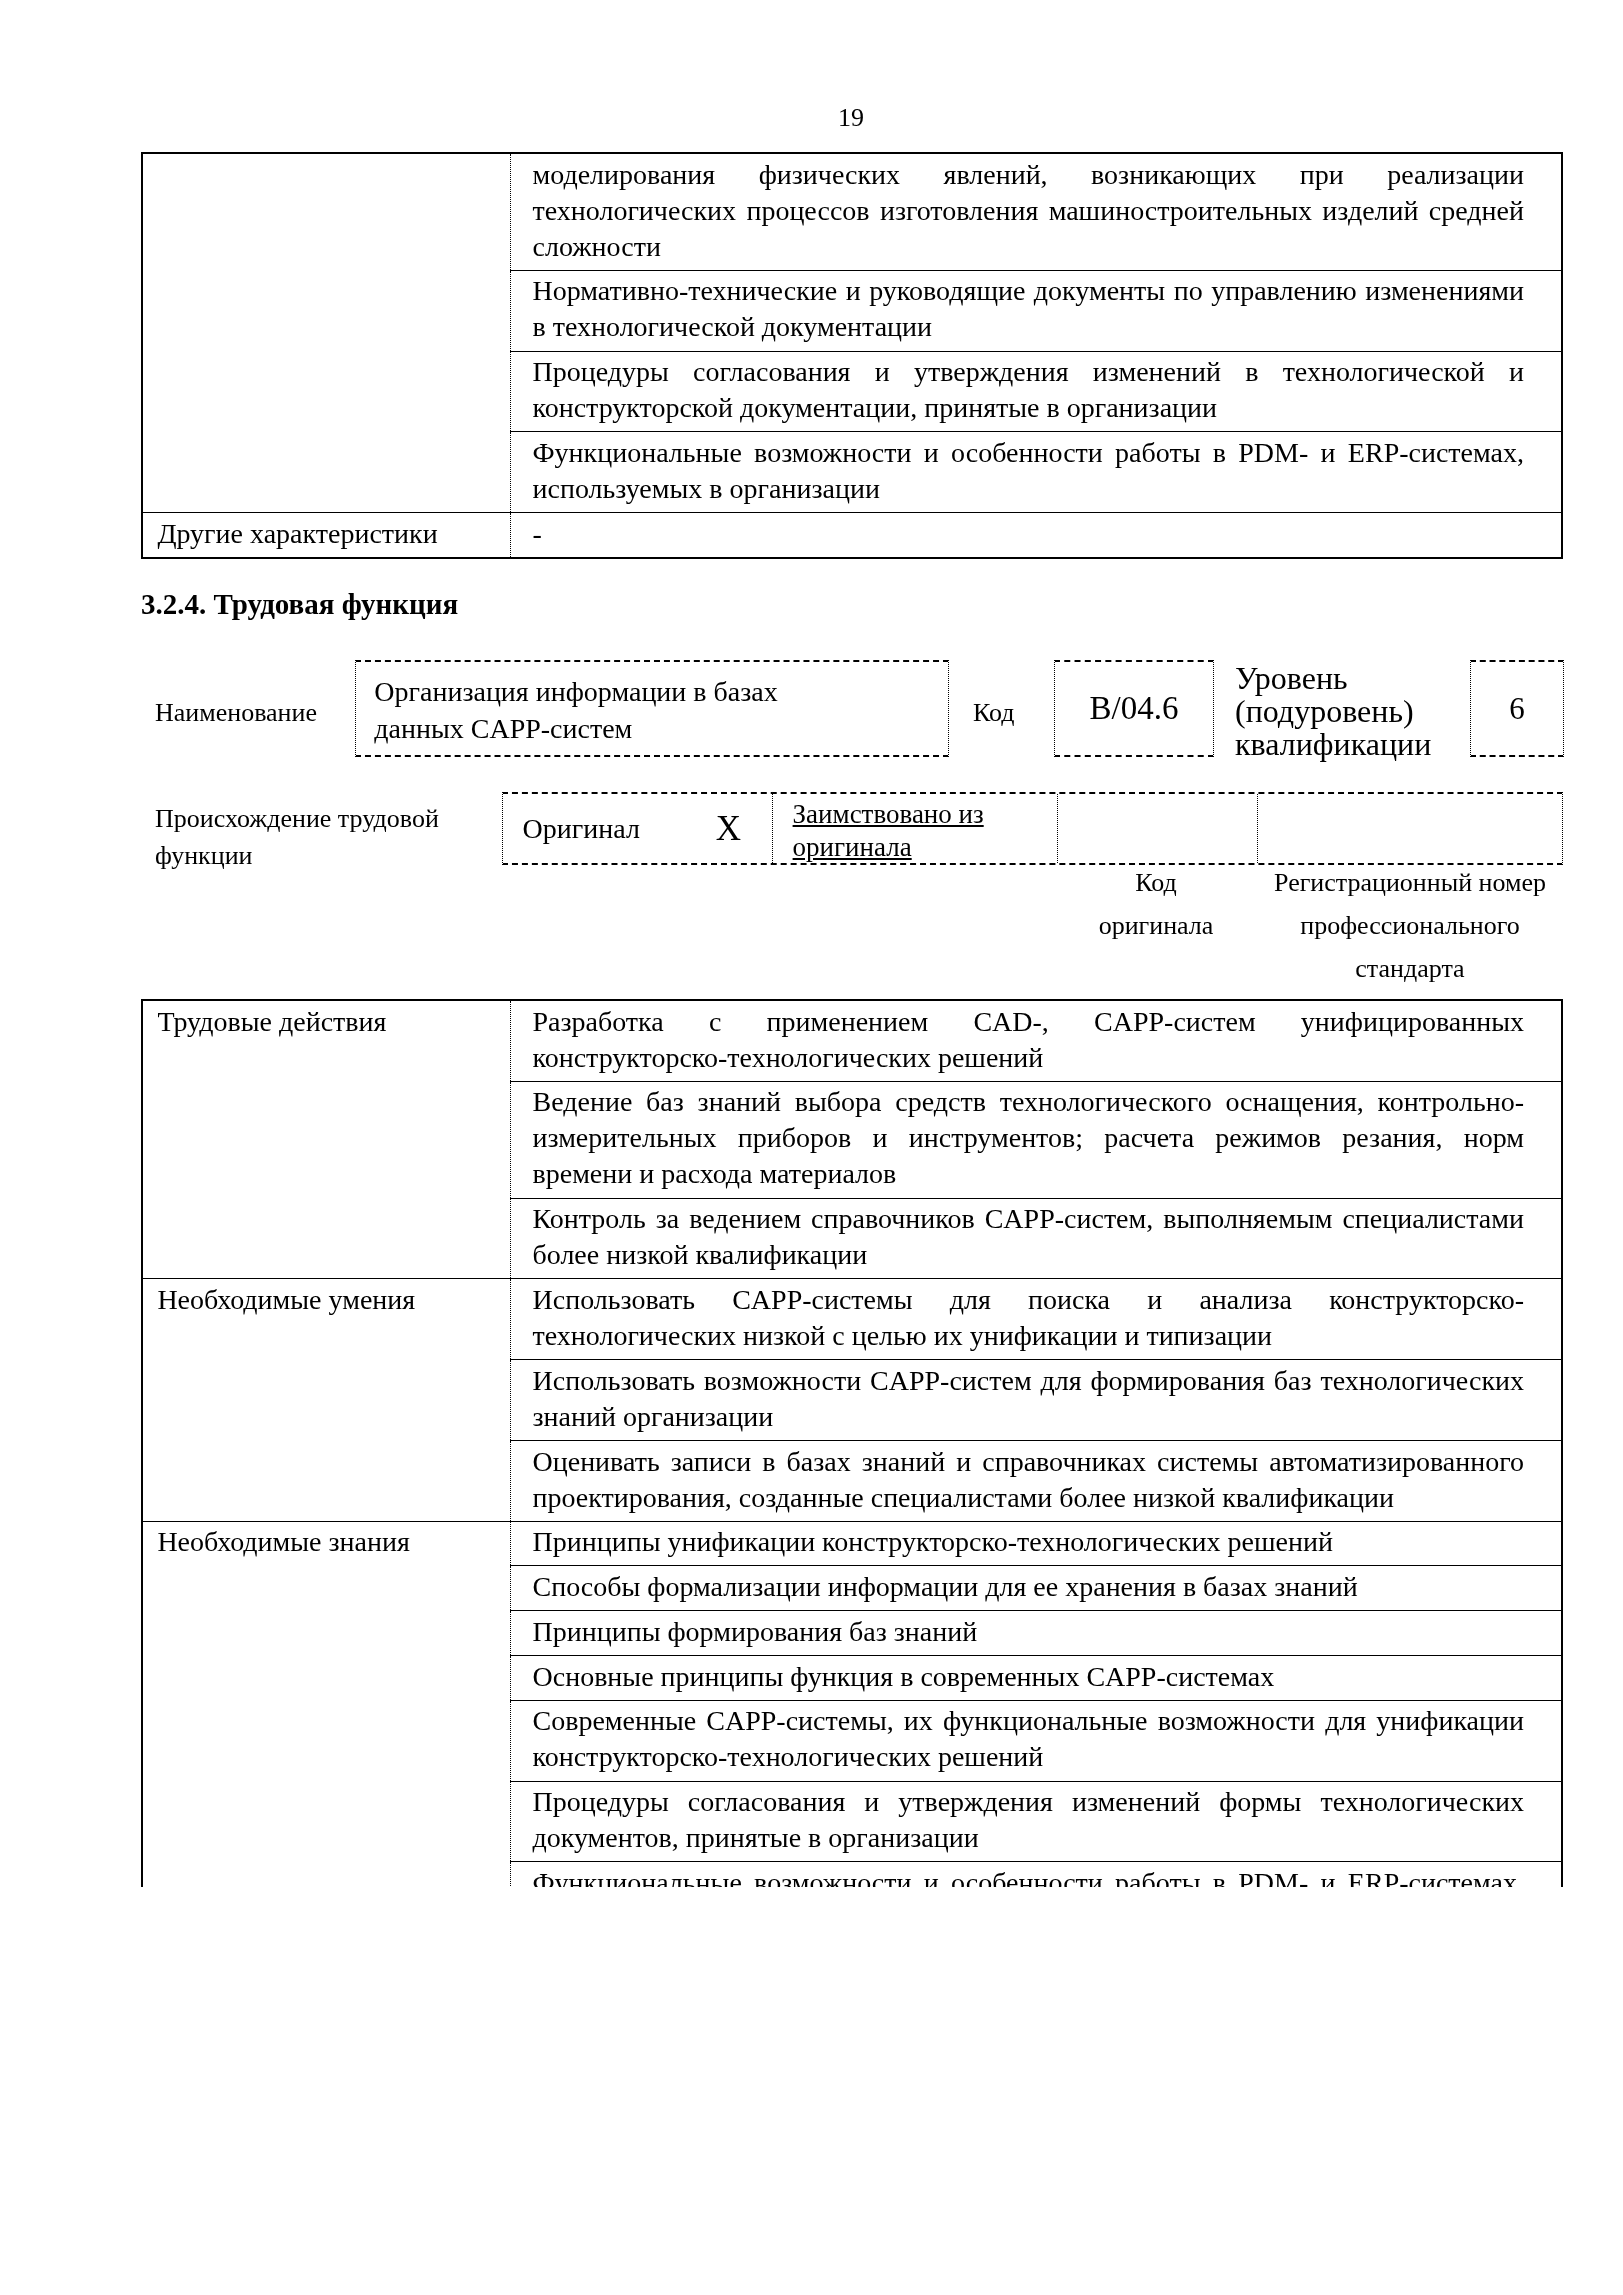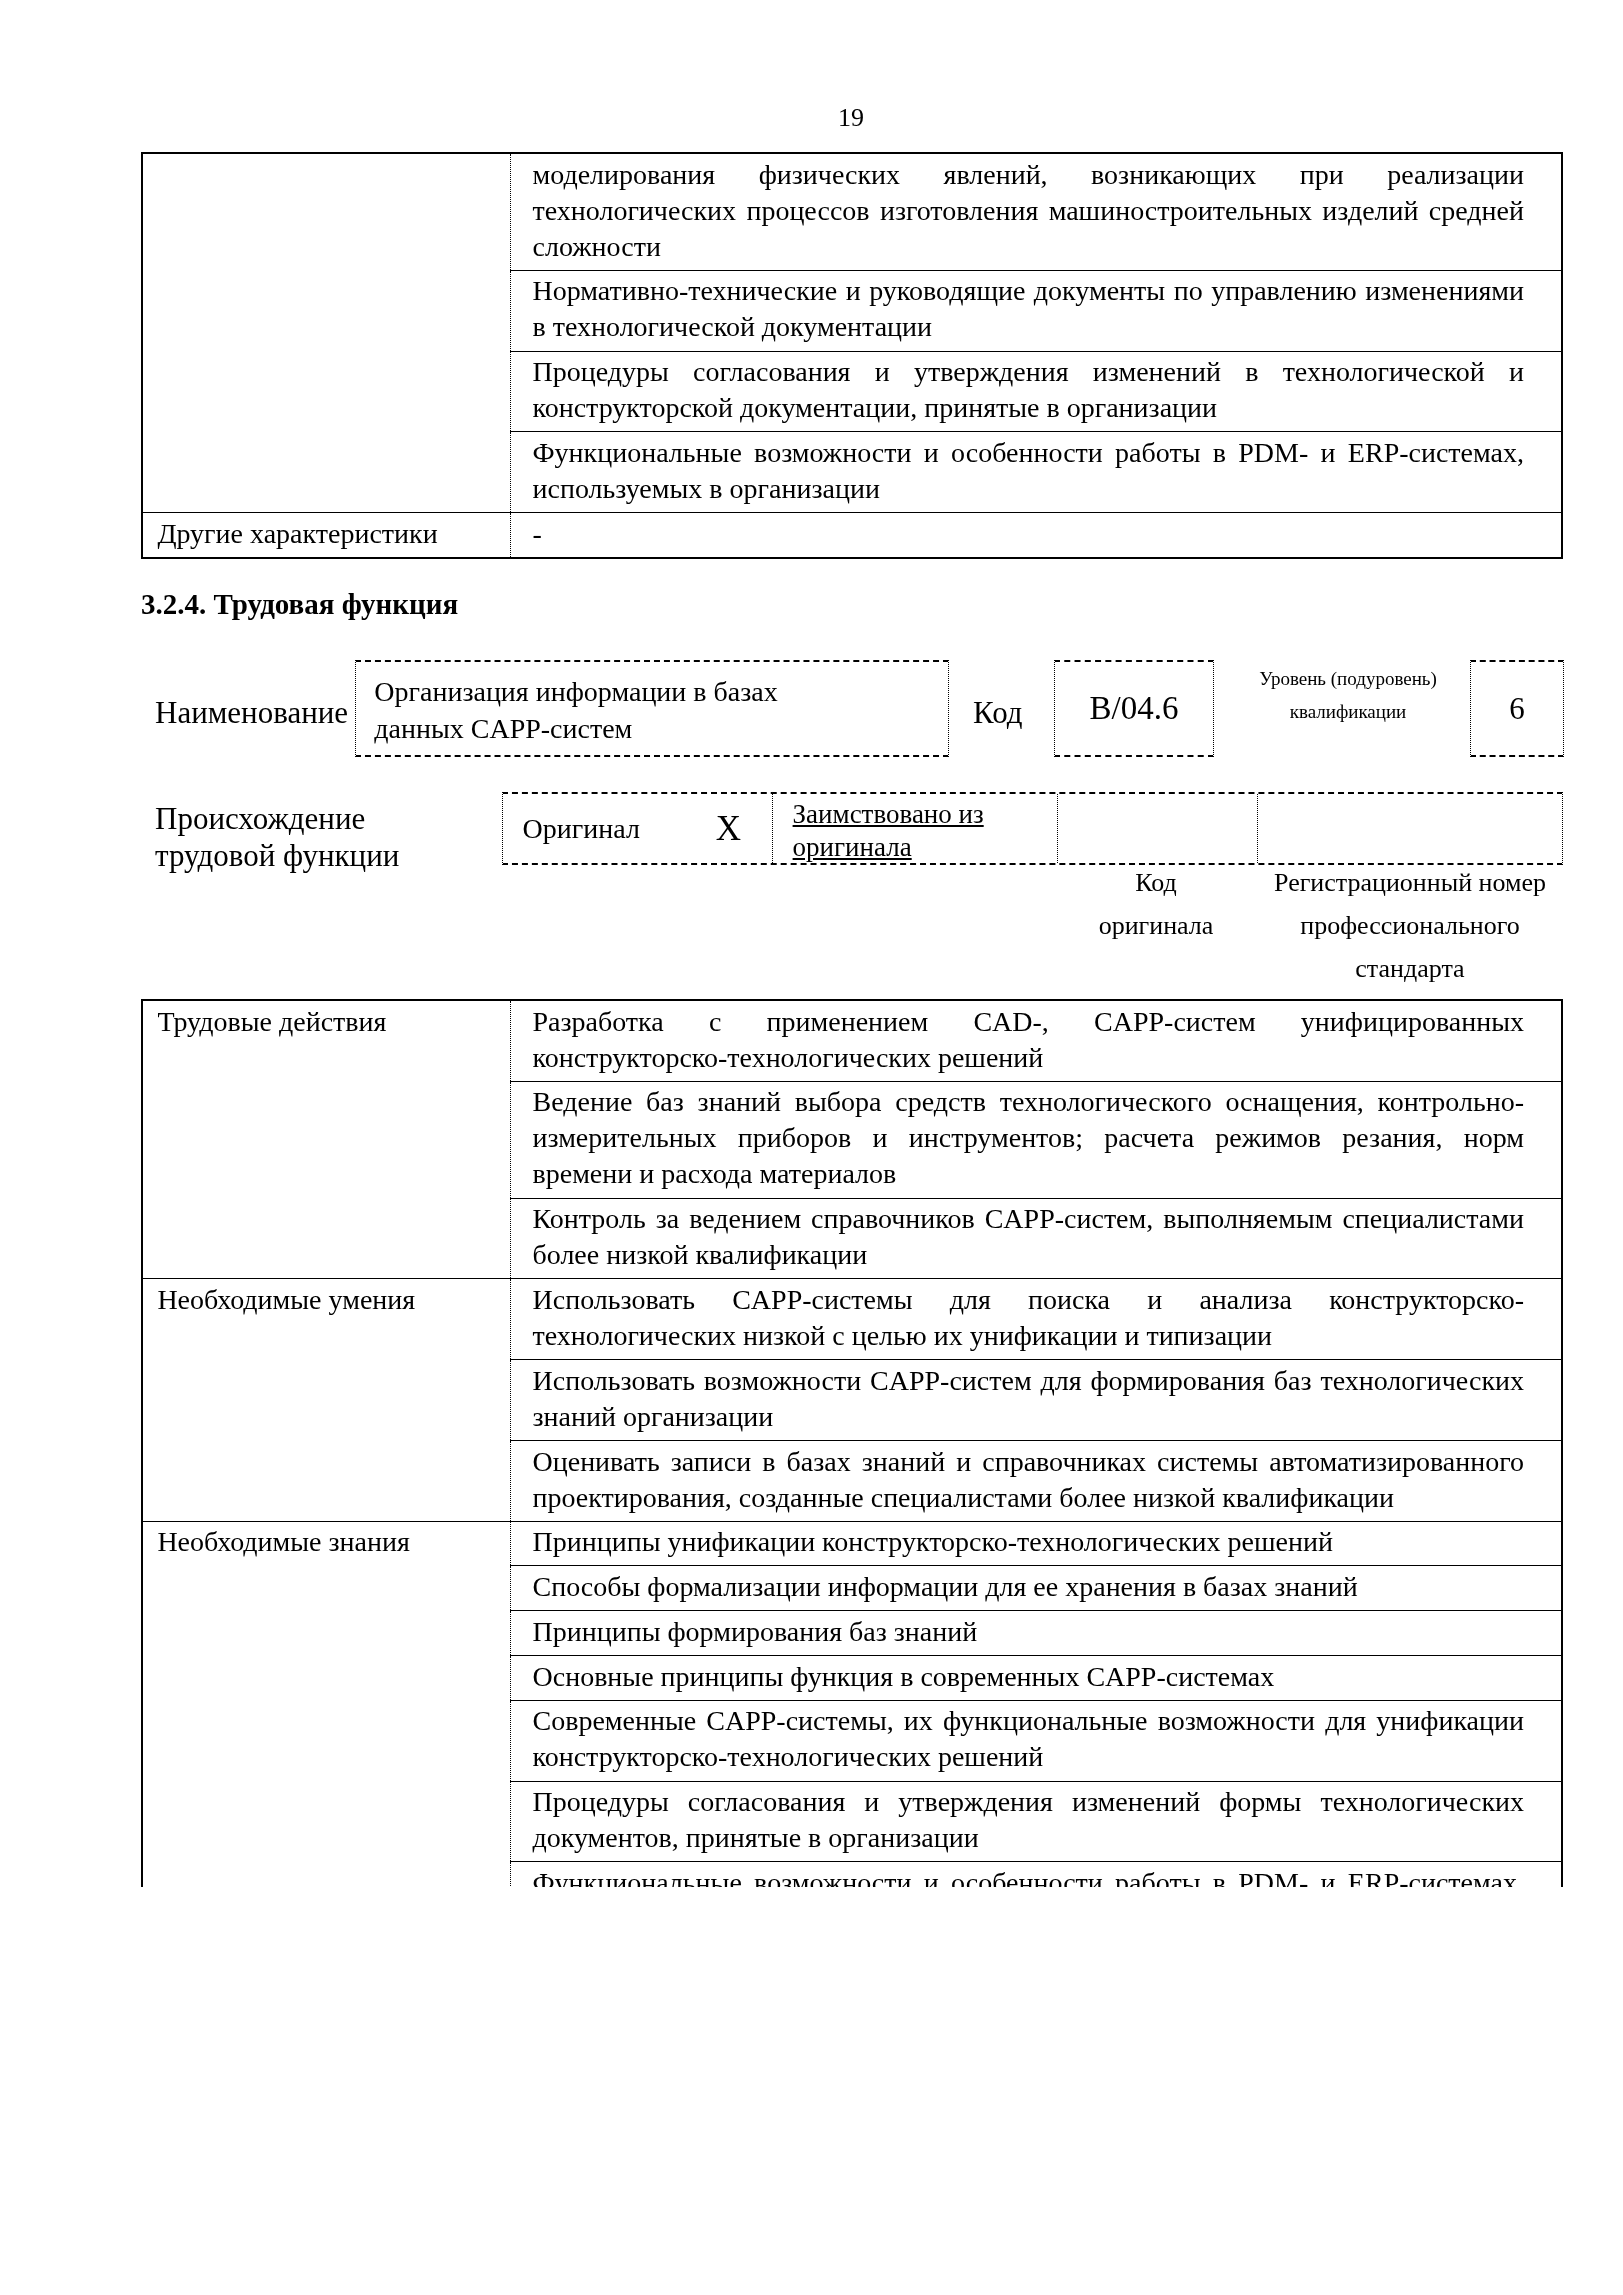--- a/index.html
+++ b/index.html
@@ -46,21 +46,21 @@
   }
   .top-table { top: 152px; }
   .main-table { top: 999px; }
   .section-heading {
     position: absolute;
     left: 141px;
     top: 588px;
     font-size: 29px;
     font-weight: bold;
   }
-  .inline-label { position: absolute; font-size: 31px; line-height: 37px; }
+  .inline-label { position: absolute; font-size: 26px; line-height: 37px; }
   .name-label { left: 155px; top: 694px; }
   .code-label { left: 973px; top: 694px; }
   .origin-label { left: 155px; top: 800px; width: 327px; }
   .field-box {
     position: absolute;
     background: #fff;
     border-top: 2px dashed #000;
     border-bottom: 2px dashed #000;
     border-left: 1.3px dotted #000;
     border-right: 1.3px dotted #000;
@@ -70,21 +70,21 @@
     padding: 10.5px 15.7px 0 18.3px;
     font-size: 28px; line-height: 37px;
   }
   .code-box {
     left: 1054px; top: 660px; width: 160px; height: 97px;
     display: flex; align-items: center; justify-content: center;
     font-size: 33px;
   }
   .level-label {
     position: absolute; left: 1235px; top: 662px; width: 226px;
-    text-align: center; font-size: 19px; line-height: 33px;
+    font-size: 32px; line-height: 33px;
   }
   .level-box {
     left: 1470px; top: 660px; width: 94px; height: 97px;
     display: flex; align-items: center; justify-content: center;
     font-size: 31px;
   }
   .origin-box {
     left: 502px; top: 792px; width: 1061px; height: 73px;
     display: flex; align-items: flex-end;
   }

